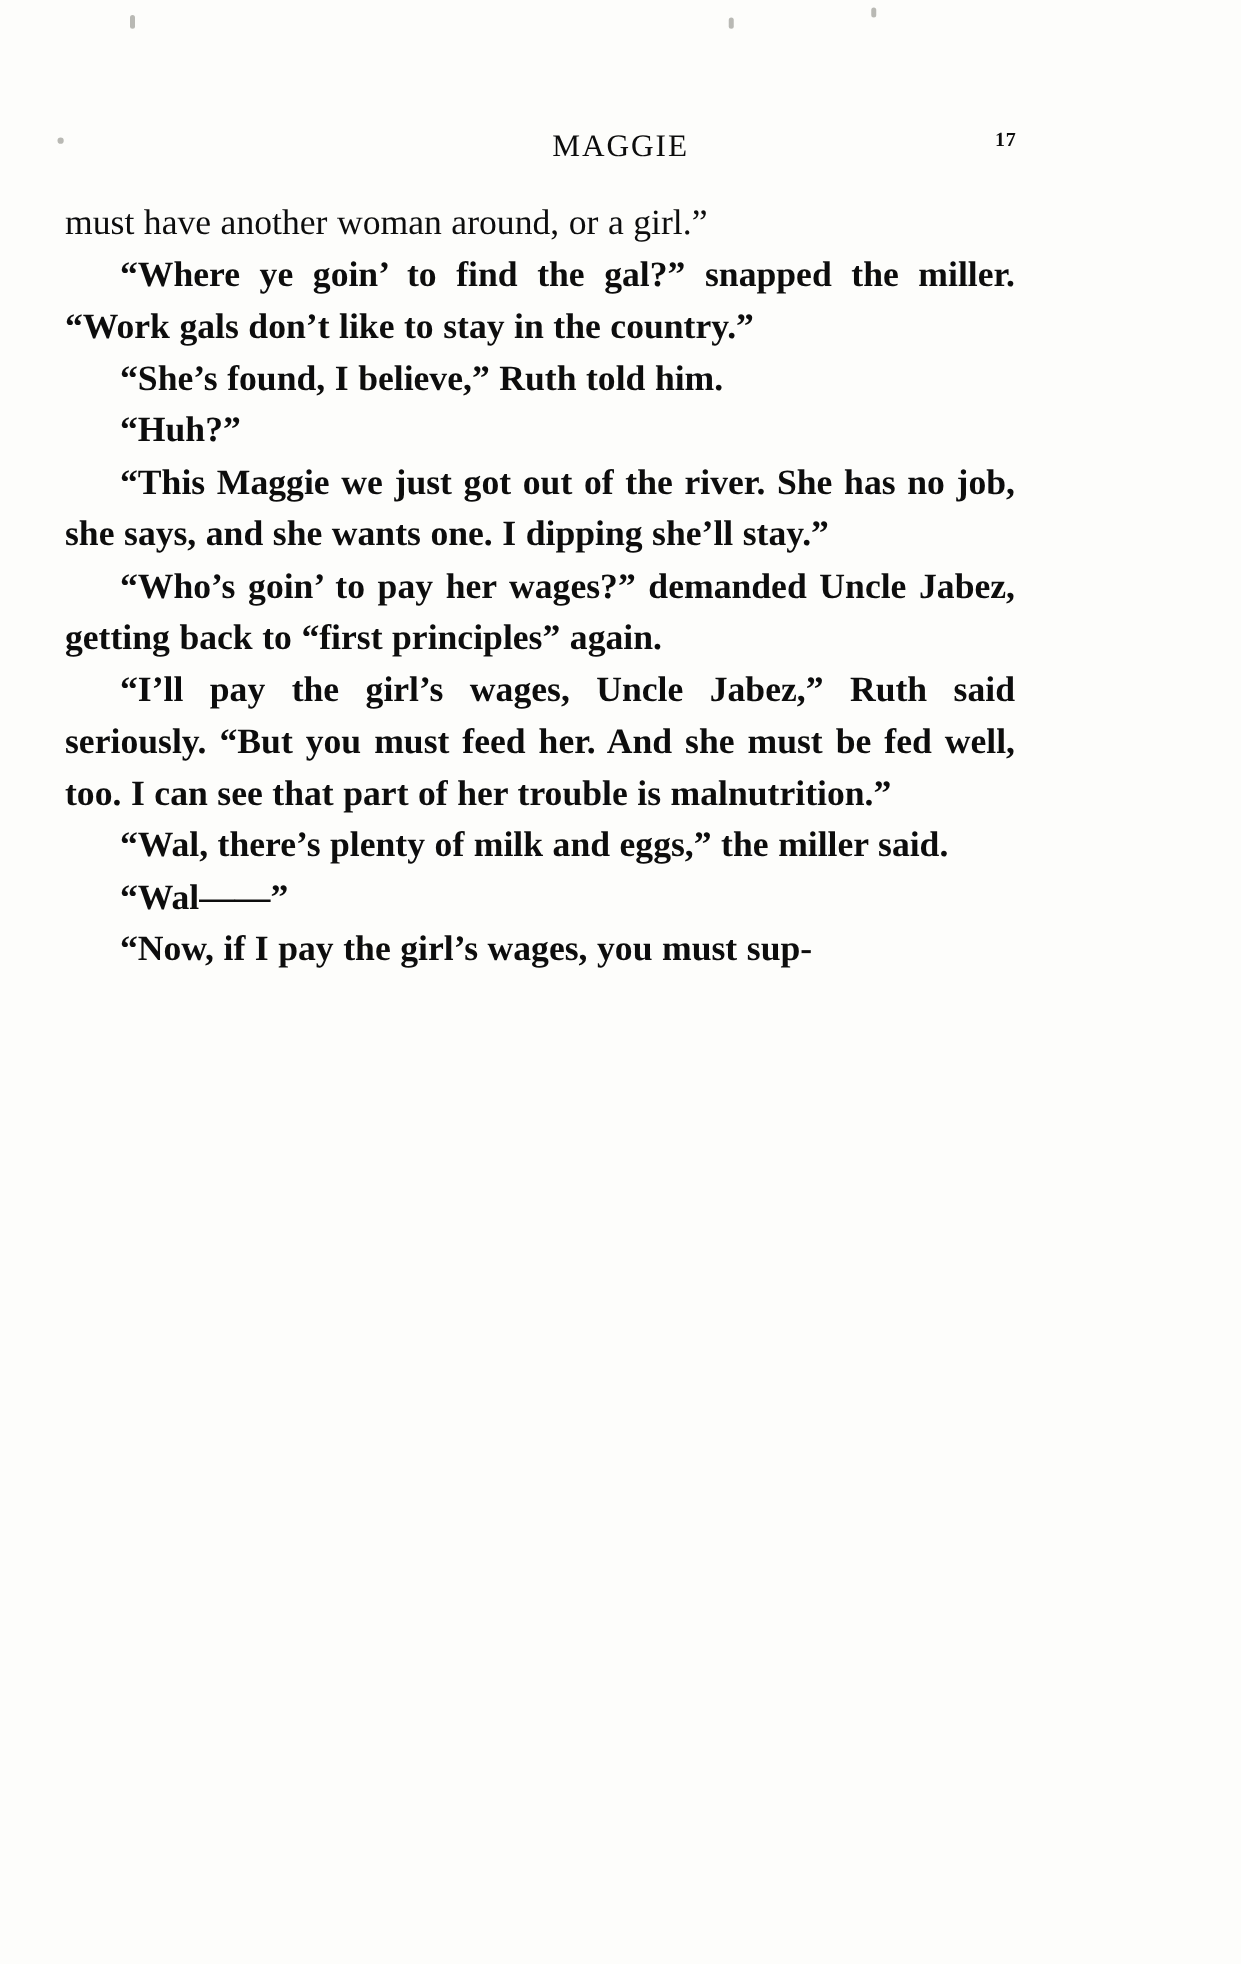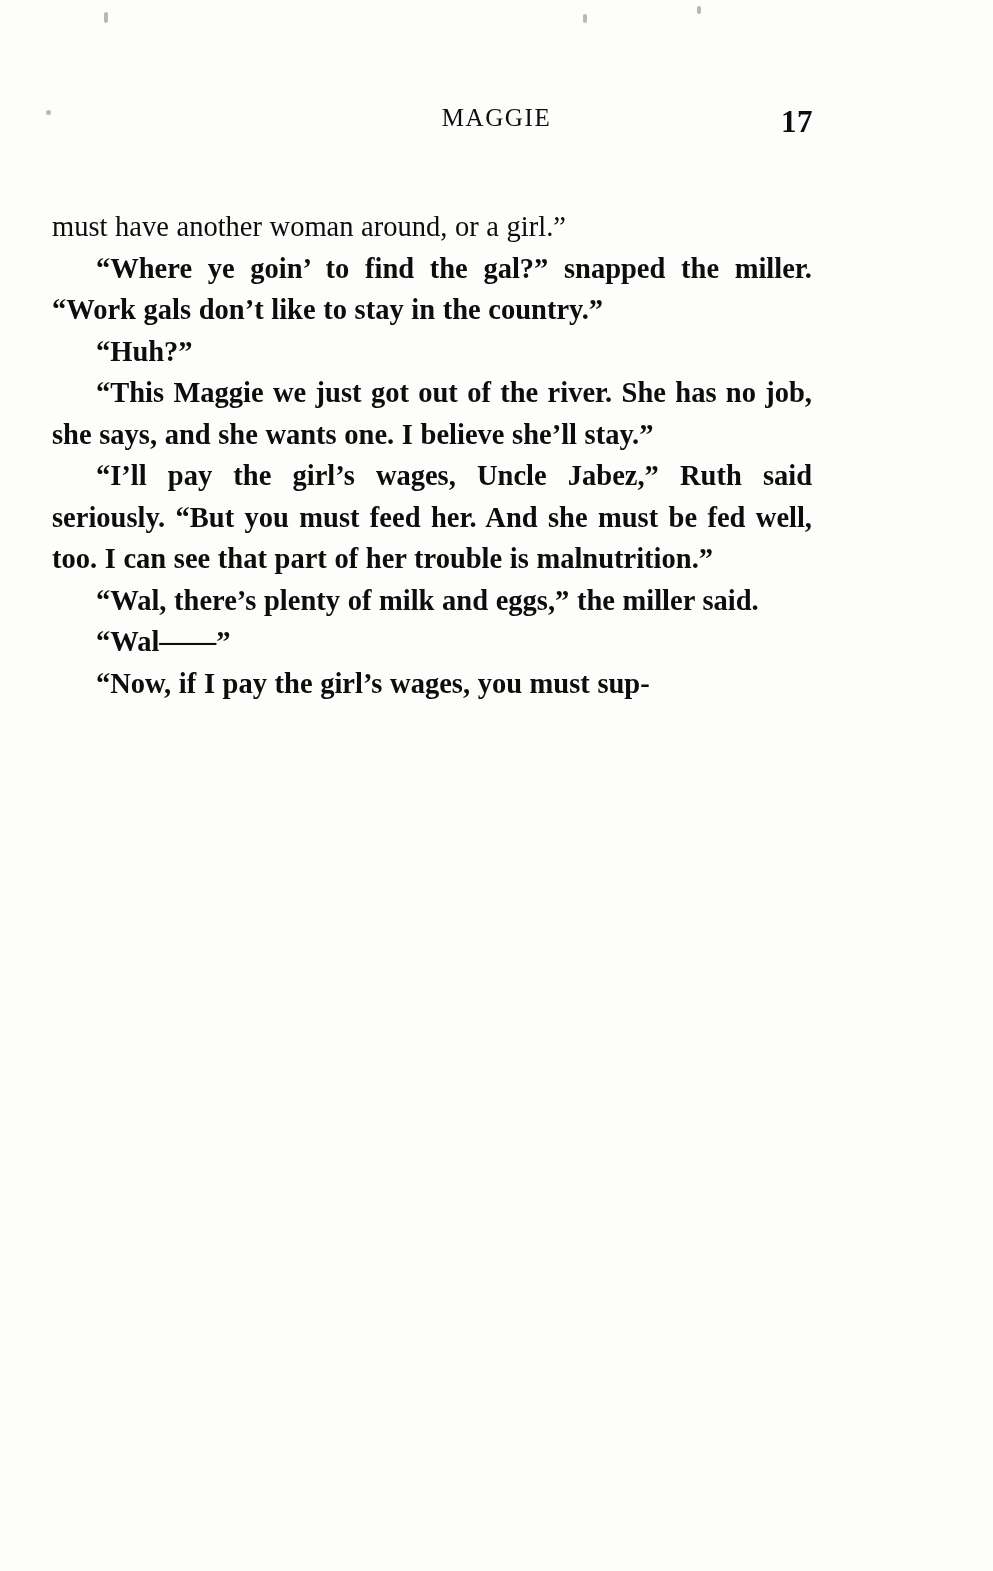--- a/index.html
+++ b/index.html
@@ -48,38 +48,37 @@
     width: 993px;
     text-align: center;
     font-size: 25px;
     letter-spacing: 1.6px;
     font-family: "Liberation Serif", serif;
   }
   .running-head .folio {
     position: absolute;
     right: 180px;
     top: 0px;
-    font-size: 31px;
+    font-size: 16px;
     font-weight: bold;
     letter-spacing: 0.5px;
   }
 
   .body-text {
     position: absolute;
     left: 52px;
     top: 158px;
     width: 760px;
     font-size: 28.5px;
     line-height: 41.5px;
     text-align: justify;
     text-justify: inter-word;
     -webkit-hyphens: none;
     hyphens: none;
     word-spacing: 0.5px;
-    margin-top: 48px;
   }
   .body-text p {
     margin: 0;
     text-indent: 0;
   }
   .body-text p.indent {
     text-indent: 44px;
     font-weight: bold;
   }
   
@@ -96,21 +95,23 @@
   <div class="speck s4"></div>
 
   <div class="running-head">
     <div class="title">MAGGIE</div>
     <div class="folio">17</div>
   </div>
 
   <div class="body-text">
     <p>must have another woman around, or a girl.”</p>
     <p class="indent">“Where ye goin’ to find the gal?” snapped the miller.  “Work gals don’t like to stay in the country.”</p>
+    <p class="indent">“She’s found, I believe,” Ruth told him.</p>
     <p class="indent">“Huh?”</p>
-    <p class="indent">“This Maggie we just got out of the river. She has no job, she says, and she wants one.  I believe she’ll stay.”</p>
+    <p class="indent">“This Maggie we just got out of the river. She has no job, she says, and she wants one.  I dipping she’ll stay.”</p>
+    <p class="indent">“Who’s goin’ to pay her wages?” demanded Uncle Jabez, getting back to “first principles” again.</p>
     <p class="indent">“I’ll pay the girl’s wages, Uncle Jabez,” Ruth said seriously.  “But you must feed her.  And she must be fed well, too.  I can see that part of her trouble is malnutrition.”</p>
     <p class="indent">“Wal, there’s plenty of milk and eggs,” the miller said.</p>
     <p class="indent">“Wal——”</p>
     <p class="indent">“Now, if I pay the girl’s wages, you must sup-</p>
   </div>
 
 </div>
 
 </body></html>

